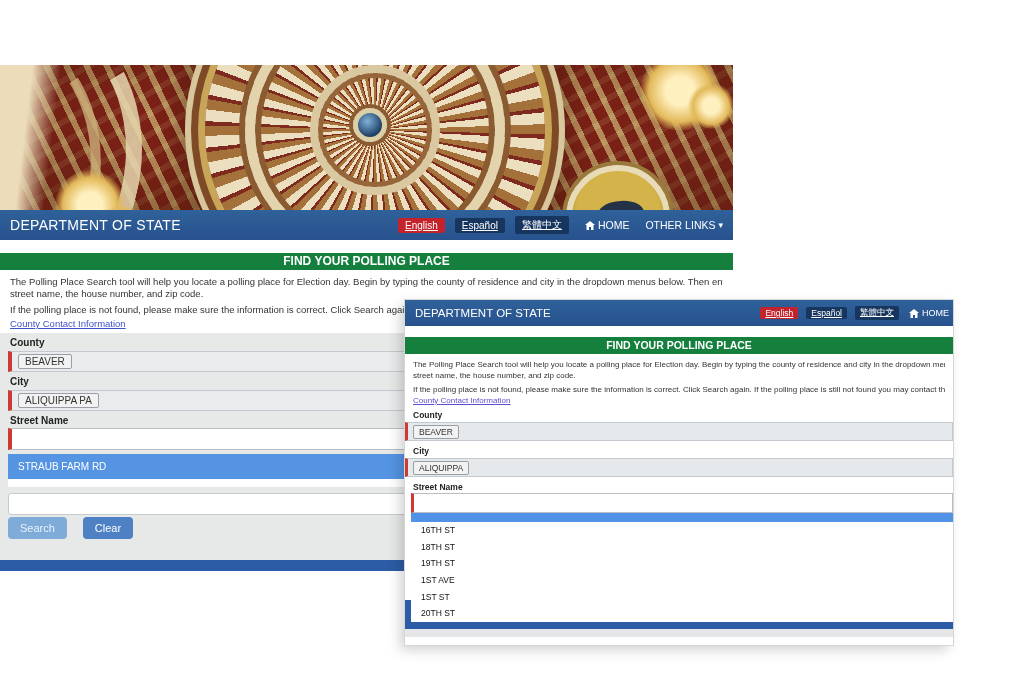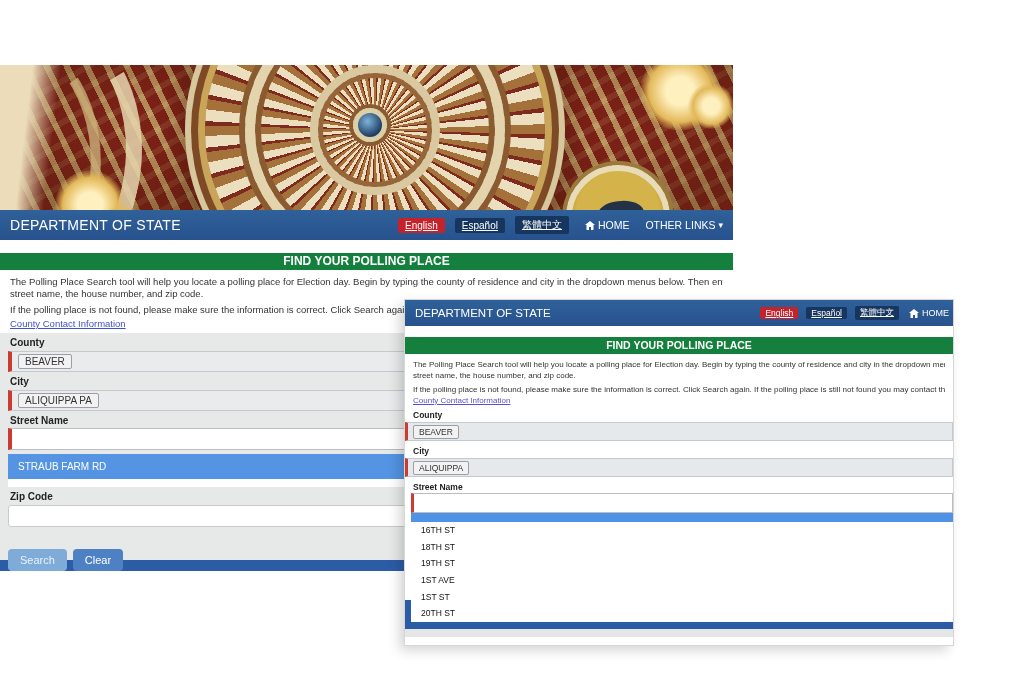--- a/index.html
+++ b/index.html
@@ -71,21 +71,21 @@
   .win-back .redfield { height:21px; margin:2px 0 4px 0; padding-left:6px; }
   .win-back .chip { font-size:10px; padding:1px 6px; }
   .win-back .street-input { width:100%; height:22px; border:1px solid #b9bec4; border-left:4px solid #cc3b33;
     background:#fff; margin-top:1px; outline:none; font-size:11px; padding:0 6px; }
   .win-back .suggest-hl { height:25px; margin-top:4px; background:#5494e3; color:#fff; font-size:10px;
     display:flex; align-items:center; padding-left:10px; cursor:pointer; }
   .win-back .suggest-empty { height:8px; background:#fff; cursor:pointer; }
   .win-back .zip-wrap { margin-top:4px; }
   .win-back .zip-input { width:100%; height:22px; border:1px solid #c6cbd0; border-radius:3px; background:#fff;
     margin-top:2px; outline:none; font-size:11px; padding:0 6px; }
-  .btnrow { margin-top:22px; display:flex; gap:6px;align-items:center; }
+  .btnrow { margin-top:2px; display:flex; gap:16px;align-items:center; }
   .btn { height:22px; border:none; border-radius:4px; color:#fff; font-size:11px; padding:0 12px;
     font-family:"Liberation Sans", sans-serif; cursor:pointer; }
   .btn.search { background:#7fabd9; color:#eaf2fa; }
   .btn.clear { background:#4e80c4; }
   .win-back .footerbar { height:11px; }
 
   
   .win-front { position:absolute; left:405px; top:300px; width:548px; height:345px; background:#fff;
     box-shadow:0 0 0 1px #d4d6d8, -5px 5px 12px rgba(0,0,0,.18); }
   .win-front .navbar { height:26px; padding:0 4px 0 10px; overflow:hidden; }
@@ -186,21 +186,20 @@
 
       <div class="label">Street Name</div>
       <input class="street-input" style="">
 
       <div class="suggest-hl">
         <span>STRAUB FARM RD</span>
       </div>
       <div class="suggest-empty"></div>
 
       <div class="zip-wrap">
-        <div class="label">Zip Code</div>
         <input class="zip-input" style="">
       </div>
 
       <div class="btnrow">
         <button class="btn search">Search</button>
         <button class="btn clear">Clear</button>
       </div>
     </div>
 
     <div class="footerbar"></div>

